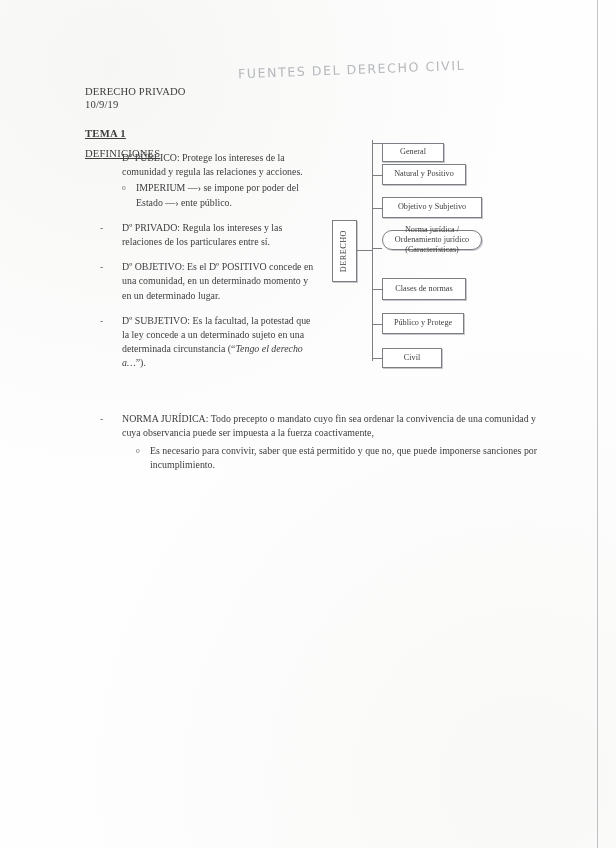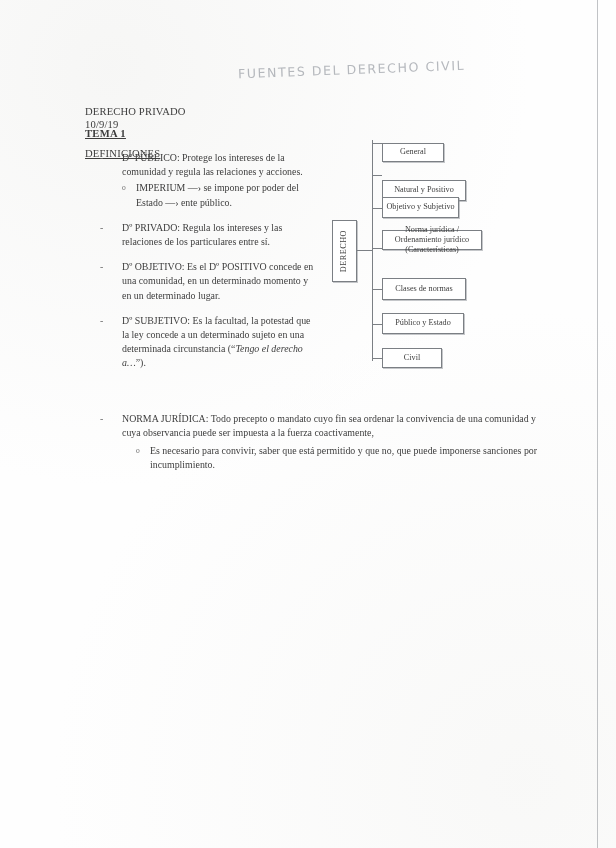--- a/index.html
+++ b/index.html
@@ -56,21 +56,20 @@
   }
 
   
   .doc-header {
     position: absolute;
     left: 85px;
     top: 86px;
     font-size: 10.6px;
     line-height: 12.6px;
     letter-spacing: 0.15px;
-    margin-top: 20px;
   }
   .doc-header div { white-space: nowrap; }
 
   
   .tema-heading {
     position: absolute;
     left: 85px;
     top: 128px;
     font-size: 10.6px;
     font-weight: bold;
@@ -249,38 +248,38 @@
     <div class="node node-root">
       <span class="root-label">DERECHO</span>
     </div>
     <div class="conn conn-stub-root"></div>
     <div class="conn conn-spine"></div>
     <div id="diagram-nodes">
         <div class="node node-child" style="top: 15px; height: 19px; width: 62px;">
           <span>General</span>
         </div>
         <div class="conn conn-branch" style="top: 14.5px;"></div>
-        <div class="node node-child" style="top: 52px; height: 21px; width: 84px;">
+        <div class="node node-child" style="top: 36px; height: 21px; width: 84px;">
           <span>Natural y Positivo</span>
         </div>
         <div class="conn conn-branch" style="top: 46.5px;"></div>
-        <div class="node node-child" style="top: 69px; height: 21px; width: 77px;">
+        <div class="node node-child" style="top: 69px; height: 21px; width: 100px;">
           <span>Objetivo y Subjetivo</span>
         </div>
         <div class="conn conn-branch" style="top: 79.5px;"></div>
-        <div class="node node-child" style="top: 102px; height: 20px; width: 100px;">
+        <div class="node node-child" style="top: 102px; height: 20px; width: 100px; border-radius: 15px;">
           <span>Norma jurídica / Ordenamiento jurídico (Características)</span>
         </div>
         <div class="conn conn-branch" style="top: 120px;"></div>
         <div class="node node-child" style="top: 150px; height: 22px; width: 84px;">
           <span>Clases de normas</span>
         </div>
         <div class="conn conn-branch" style="top: 161px;"></div>
         <div class="node node-child" style="top: 185px; height: 21px; width: 82px;">
-          <span>Público y Estado</span>
+          <span>Público y Protege</span>
         </div>
         <div class="conn conn-branch" style="top: 195.5px;"></div>
         <div class="node node-child" style="top: 220px; height: 20px; width: 60px;">
           <span>Civil</span>
         </div>
         <div class="conn conn-branch" style="top: 230px;"></div>
       </div>
   </div>
 </div>
 

